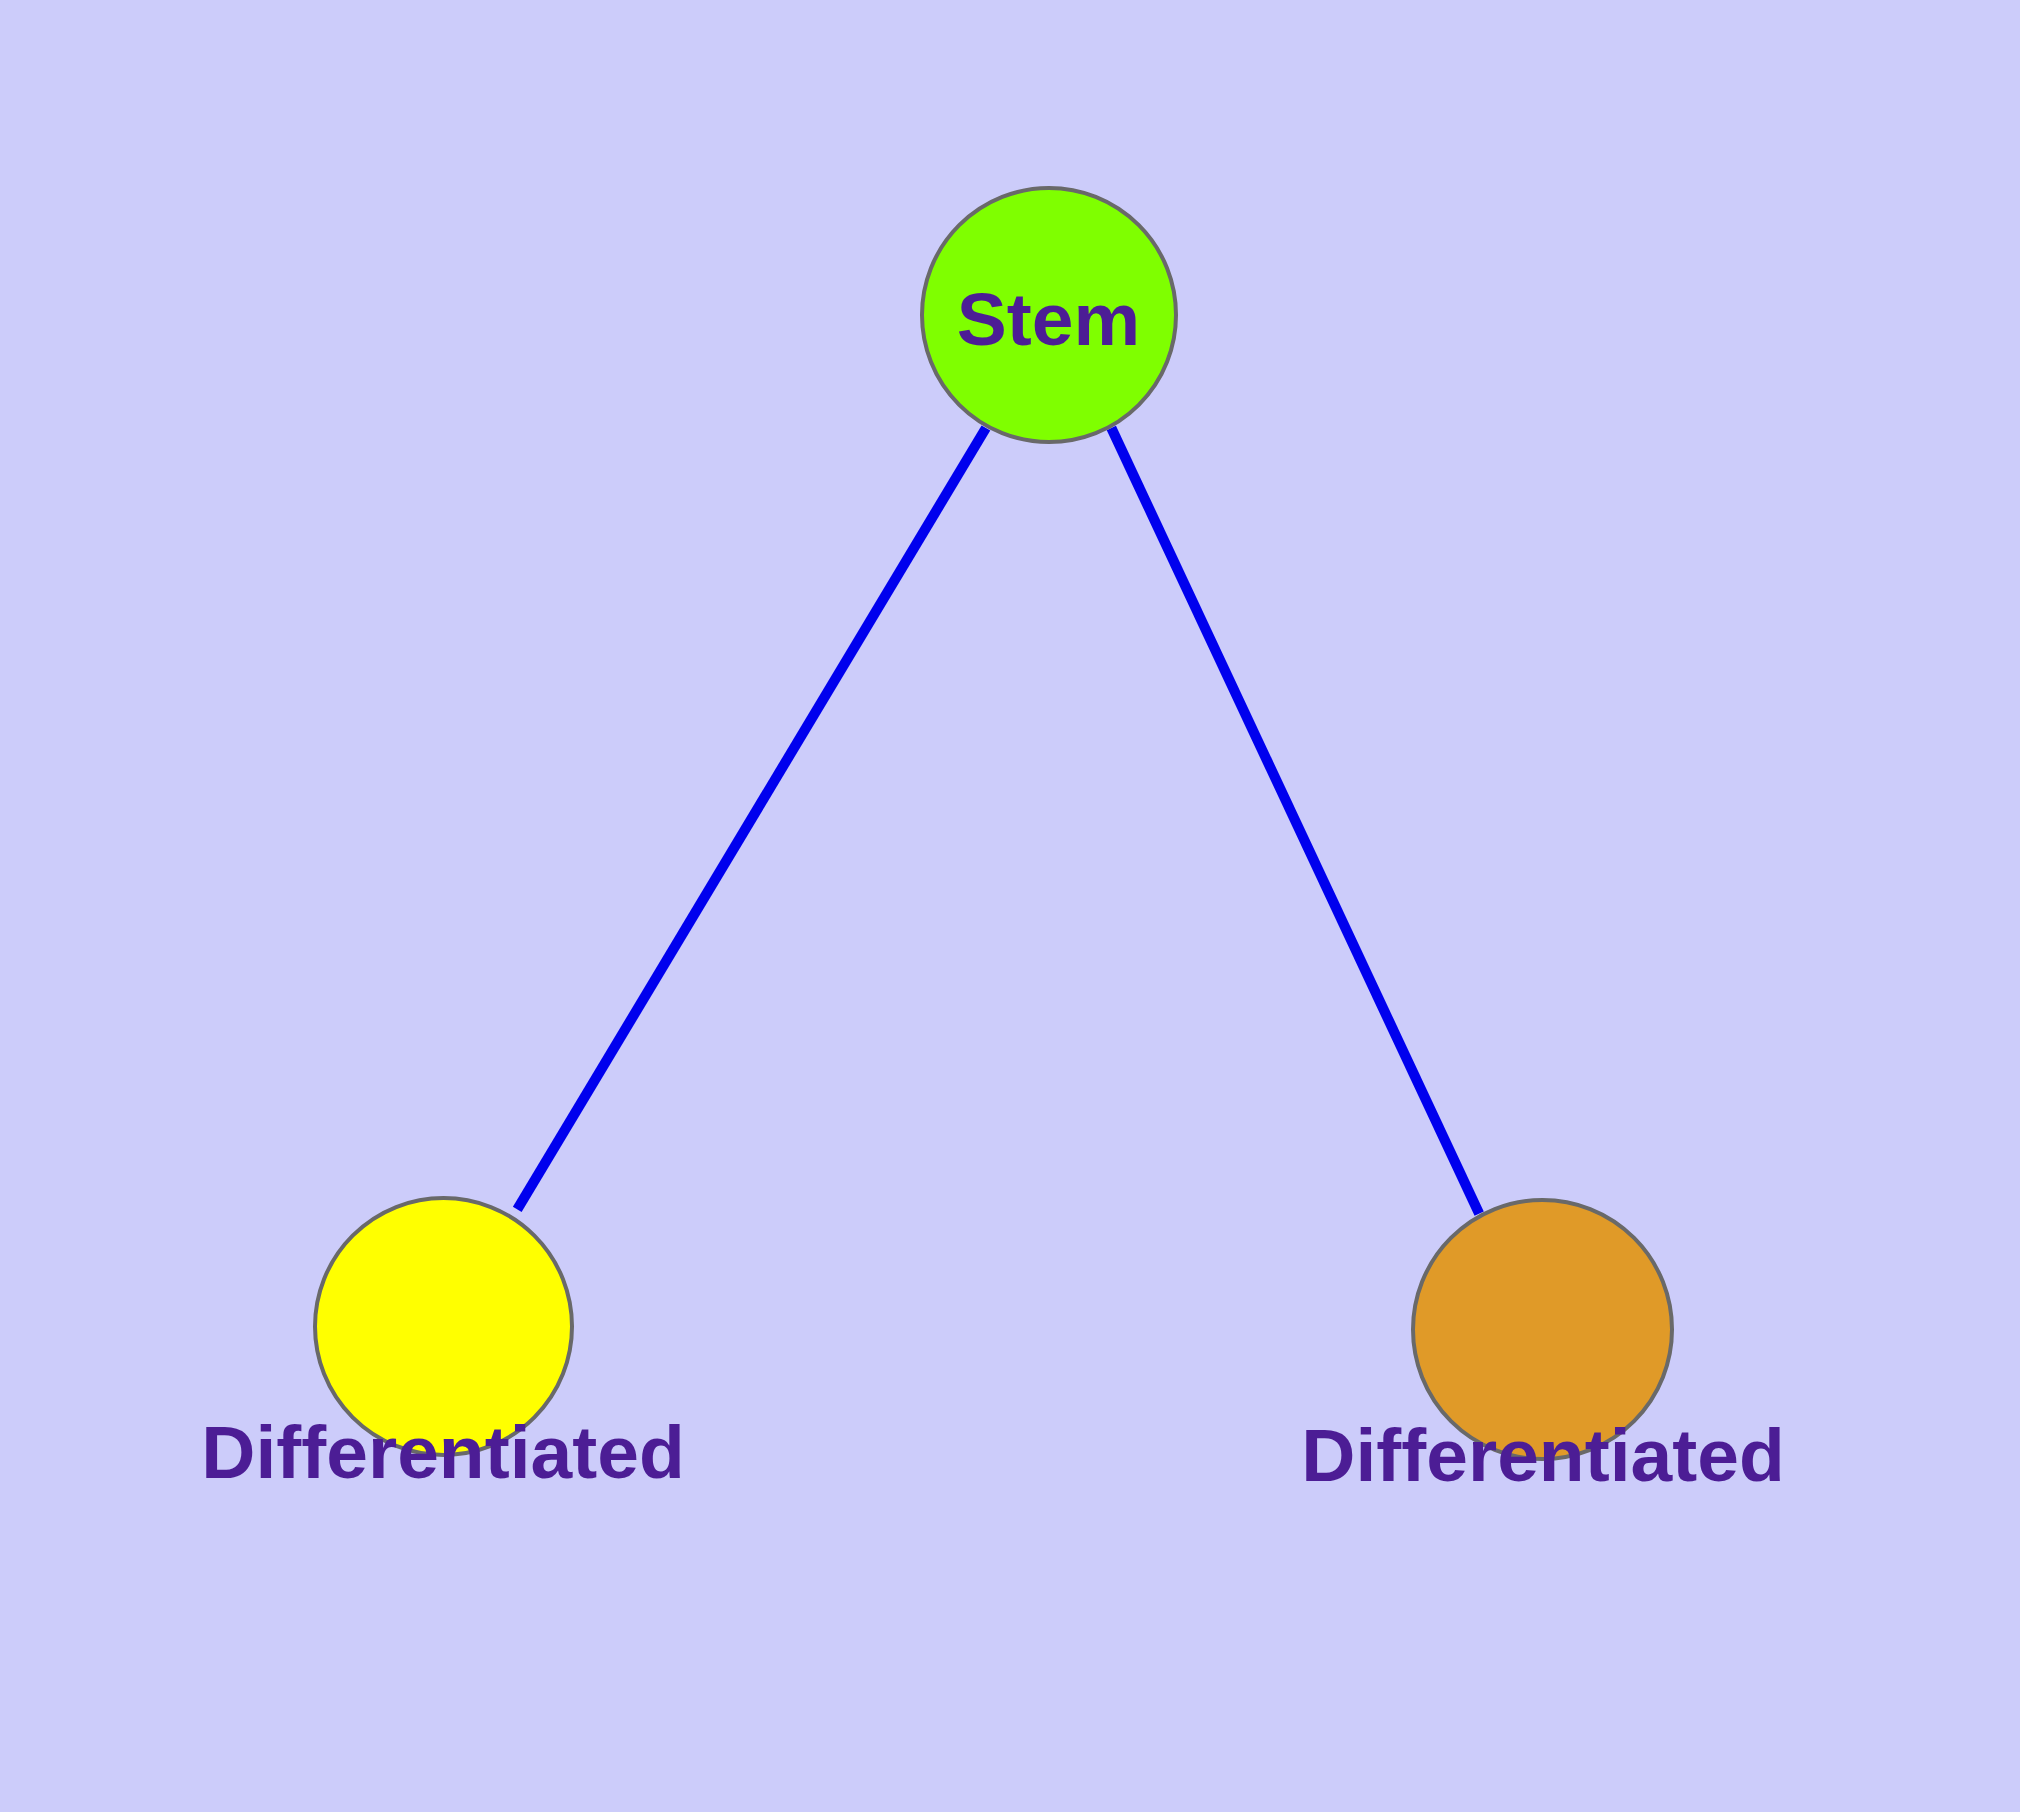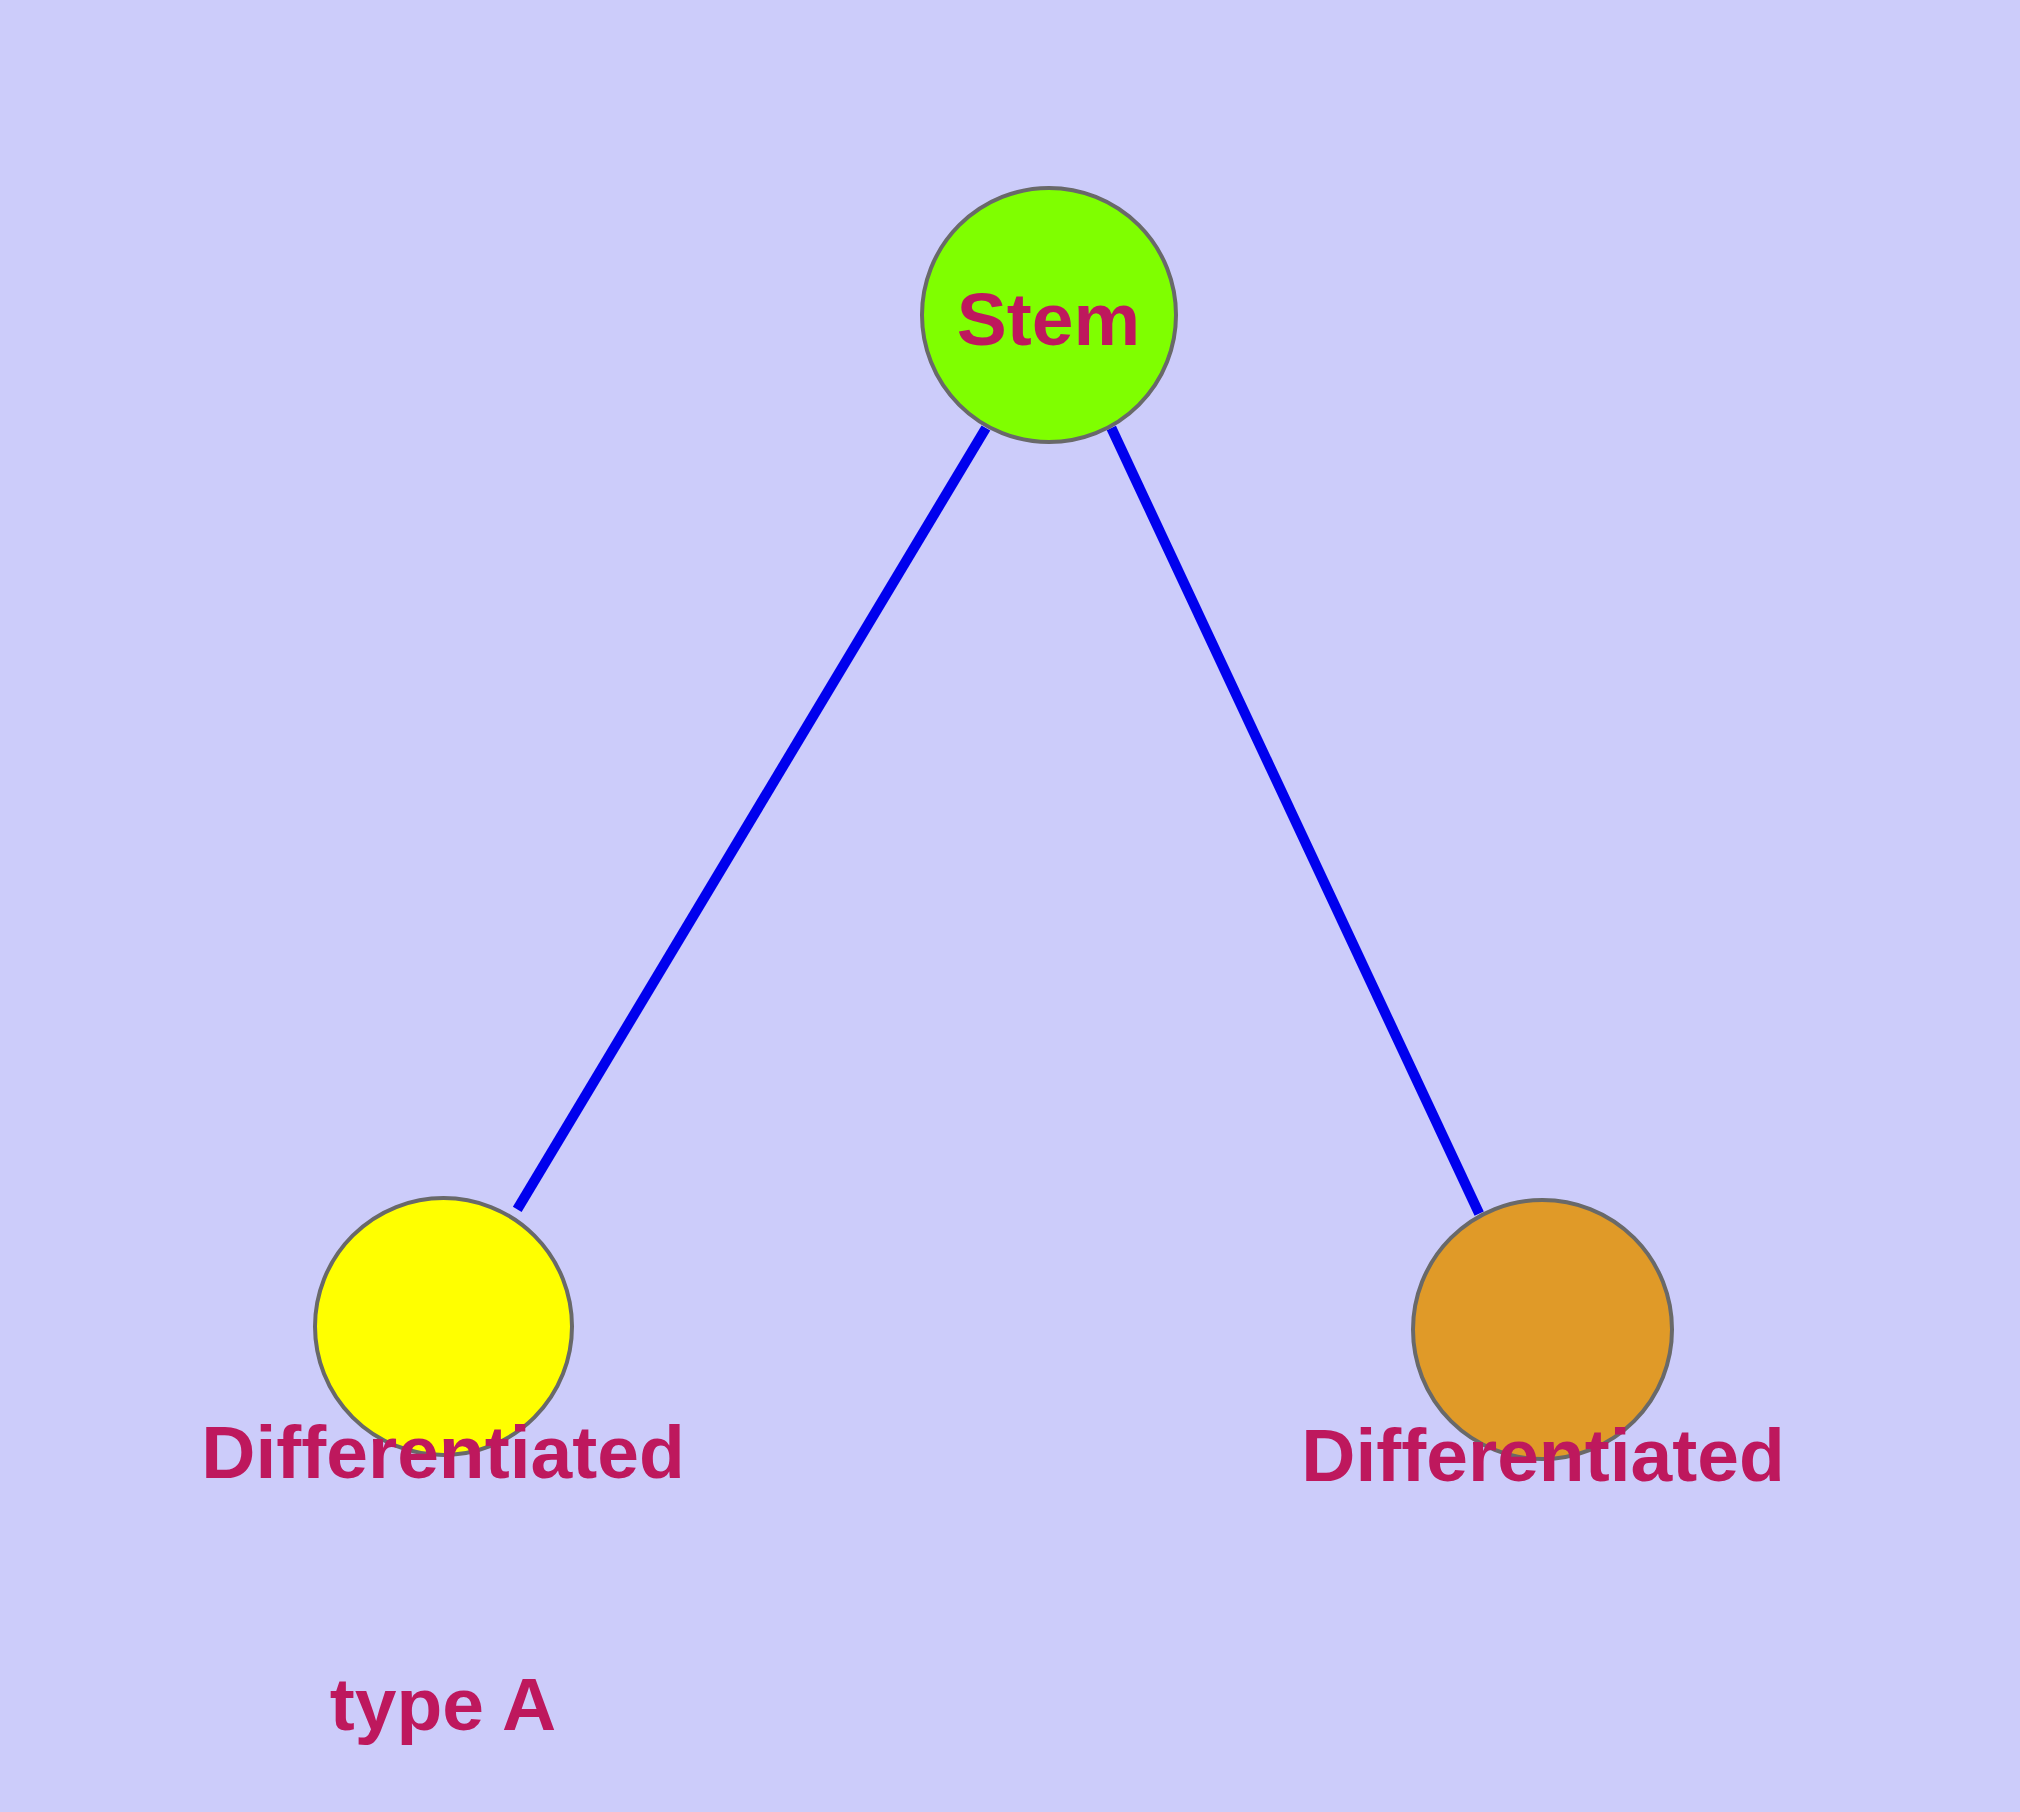--- a/index.html
+++ b/index.html
@@ -24,21 +24,21 @@
   }
   .node {
     position: absolute;
     border-radius: 50%;
     box-sizing: border-box;
     border: 4.2px solid #696969;
   }
   .node-label {
     position: absolute;
     text-align: center;
-    color: #be185d;
+    color: #4c1d95;
     font-weight: bold;
     font-family: "Liberation Sans", sans-serif;
     white-space: pre;
     line-height: 1.12;
     pointer-events: none;
   }
 </style>
 </head>
 <body>
 
@@ -52,21 +52,20 @@
   <div class="node" id="node-stem" style="left:920px; top:186px; width:258px; height:258px; background:#7fff00;"></div>
 
   <div class="node" id="node-diff-a" style="left:313px; top:1196px; width:261px; height:261px; background:#ffff00;"></div>
 
   <div class="node" id="node-diff-b" style="left:1411px; top:1198px; width:263px; height:263px; background:#e09a28;"></div>
 
   <div class="node-label" id="label-stem" style="left:794px; top:277px; width:509px; font-size:75px;">Stem</div>
 
   <div class="node-label" id="label-diff-a" style="left:104px; top:1242px; width:678px; font-size:75px;">
     <div>Differentiated</div>
-    <div>type A</div>
   </div>
 
   <div class="node-label" id="label-diff-b" style="left:1204px; top:1245px; width:678px; font-size:75px;">
     <div>Differentiated</div>
   </div>
 
 </div>
 
 
 </body></html>

